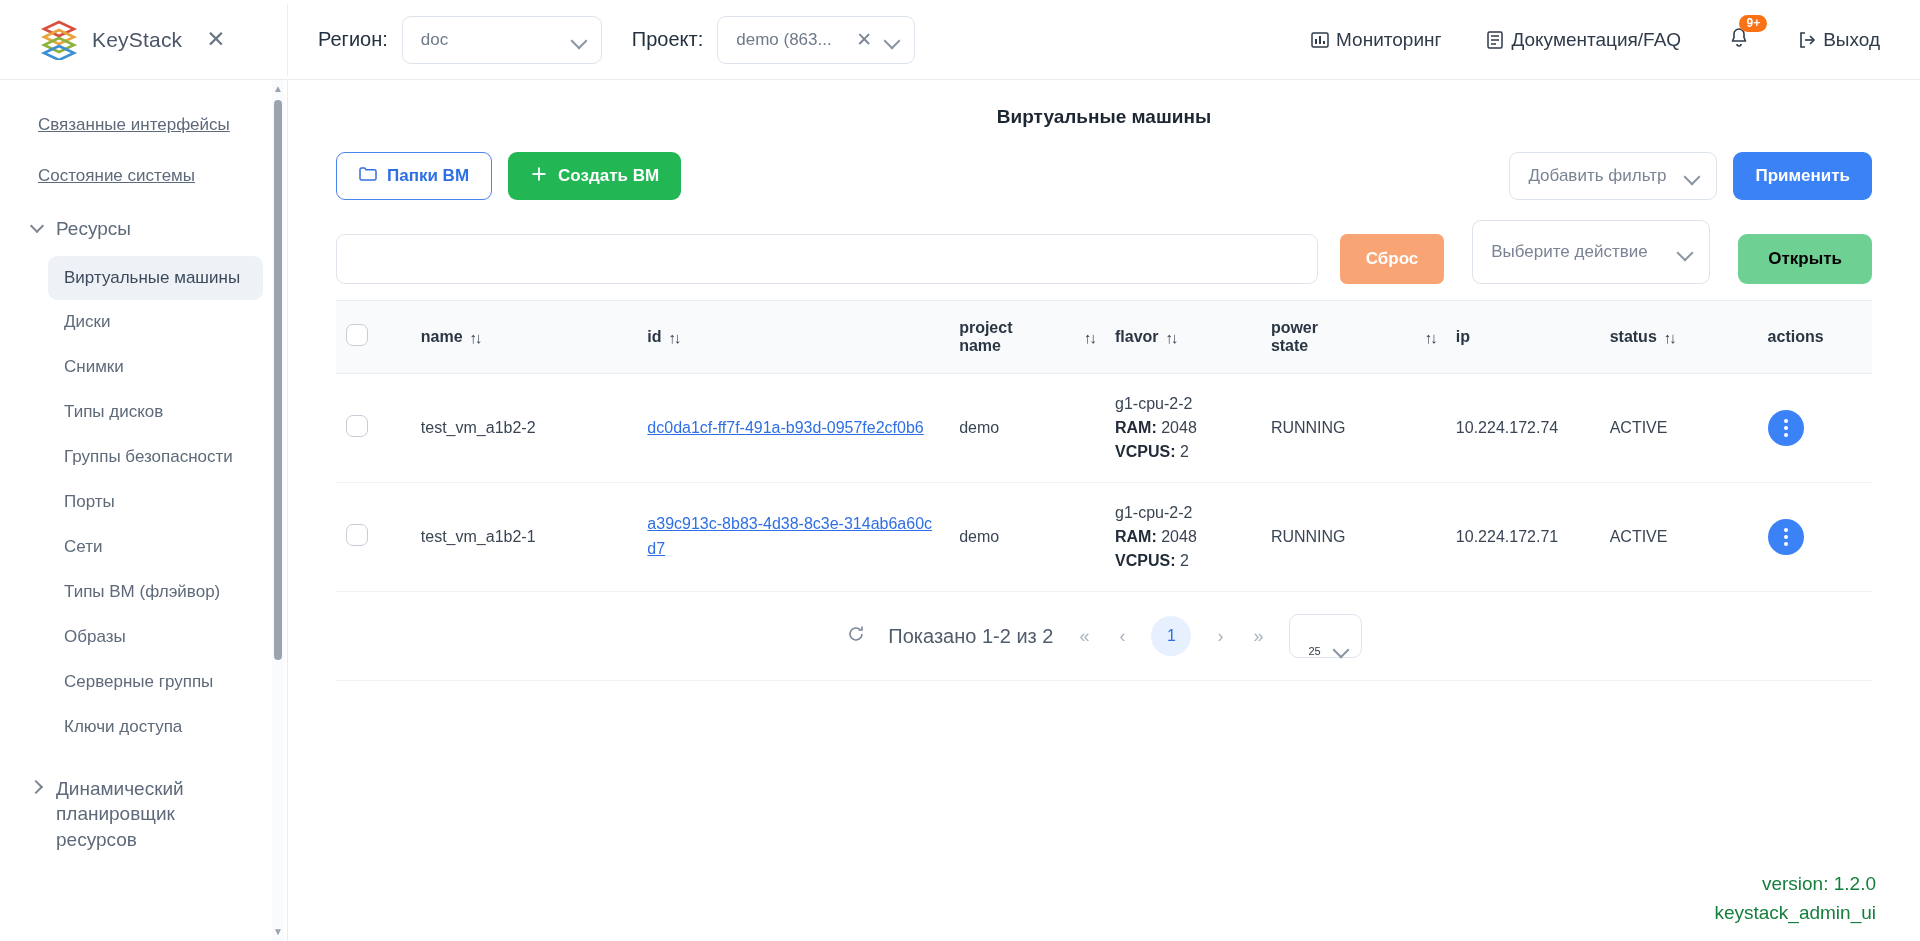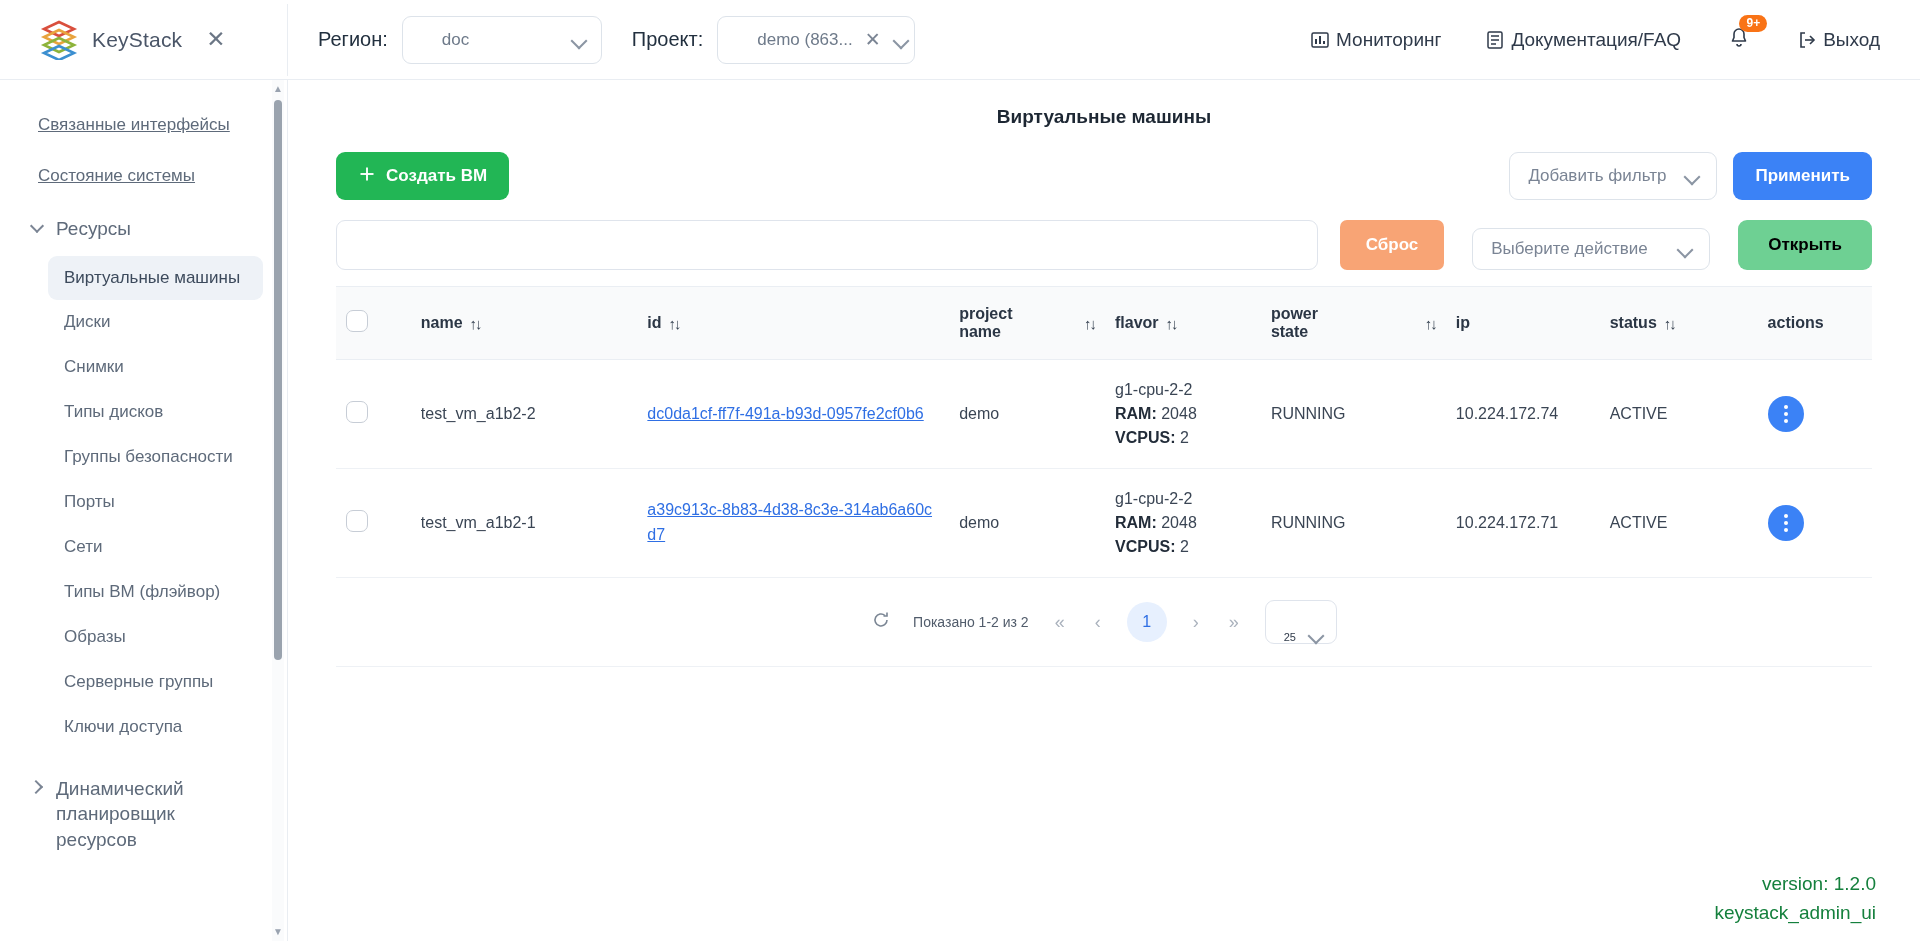--- a/index.html
+++ b/index.html
@@ -32,21 +32,21 @@
   .brand-close { margin-left: 10px; color: #6b7685; font-size: 23px; line-height: 1; cursor: pointer; }
 
   .header-left { display: flex; align-items: center; gap: 14px; padding-left: 30px; }
   .hdr-label { font-size: 20px; color: #22303f; }
   .select {
     border: 1px solid #dde3ea; border-radius: 9px; background: #fff;
     height: 48px; display: flex; align-items: center; gap: 10px;
     padding: 0 14px 0 18px; font-size: 17px; color: #6e7a8a;
     cursor: pointer; min-width: 110px;
   }
-  .select .val { flex: 1; white-space: nowrap; margin-left: 21px; }
+  .select .val { flex: 1; white-space: nowrap; }
   .chev { width: 16px; height: 16px; display: inline-block; position: relative; }
   .chev::before {
     content: ""; position: absolute; left: 2px; top: 3px;
     width: 10px; height: 10px; border-right: 2px solid #8b95a3; border-bottom: 2px solid #8b95a3;
     transform: rotate(45deg);
   }
   .xmark { color: #7b8594; font-size: 19px; cursor: pointer; padding: 0 2px; }
 
   .header-right { margin-left: auto; display: flex; align-items: center; gap: 44px; padding-right: 40px; }
   .hdr-link { display: flex; align-items: center; gap: 6px; font-size: 19px; color: #2f3a4a; cursor: pointer; white-space: nowrap; }
@@ -111,21 +111,21 @@
     min-width: 208px; justify-content: space-between; gap: 12px;
   }
 
   .searchrow { display: flex; align-items: flex-end; gap: 12px; padding: 6px 0 16px; }
   .search-input {
     flex: 1; height: 50px; border: 1px solid #dfe4ec; border-radius: 9px;
     padding: 0 16px; font-size: 17px; color: #2f3a4a; outline: none; background: #fff;
     font-family: inherit;
   }
   .reset-btn { margin-left: 10px; height: 50px; padding: 0 26px; font-size: 17px; font-weight: 700; }
-  .action-select { margin-left: 16px; min-width: 238px; height: 42px; }
+  .action-select { margin-left: 16px; min-width: 238px; height: 64px; }
   .open-btn { margin-left: 16px; height: 50px; padding: 0 30px; font-size: 17px; font-weight: 700; border-radius: 9px; }
 
   
   table { width: 100%; border-collapse: collapse; table-layout: fixed; }
   thead th {
     background: #f9fafb; font-size: 16px; font-weight: 700; color: #2b3645;
     text-align: left; padding: 18px 10px; border-top: 1px solid #eaeef3; border-bottom: 1px solid #eaeef3;
     vertical-align: middle;
   }
   thead th .sortwrap { display: inline-flex; align-items: center; gap: 7px; }
@@ -140,21 +140,21 @@
   .flavor-line b { font-weight: 700; color: #222c39; }
   .kebab {
     width: 36px; height: 36px; border-radius: 50%; background: #3b82f6;
     display: flex; flex-direction: column; align-items: center; justify-content: center; gap: 3px; cursor: pointer;
   }
   .kebab i { width: 4px; height: 4px; border-radius: 50%; background: #fff; display: block; }
 
   
   .pager { display: flex; align-items: center; justify-content: center; gap: 22px; padding: 22px 0; border-bottom: 1px solid #eef1f5; }
   .pg-ico { color: #7b8694; font-size: 19px; cursor: pointer; }
-  .pg-txt { font-size: 14px; color: #515c6b; }
+  .pg-txt { font-size: 20px; color: #515c6b; }
   .pg-arrow { color: #aab2bd; font-size: 18px; cursor: pointer; padding: 0 4px; }
   .pg-num { width: 40px; height: 40px; border-radius: 50%; background: #e7f0fe; color: #2f6fe4; display: flex; align-items: center; justify-content: center; font-size: 16px; cursor: pointer; }
   .pg-size { border: 1px solid #dfe4ec; border-radius: 9px; height: 44px; display: flex; align-items: flex-end; gap: 12px; padding: 0 12px 0 18px; font-size: 11px; color: #2f3a4a; cursor: pointer; }
 
   .footer { position: absolute; right: 44px; bottom: 14px; text-align: right; color: #15803d; font-size: 19px; line-height: 1.5; }
 </style>
 </head>
 <body>
 
 <div class="app">
@@ -268,20 +268,28 @@
         <span class="sb-thumb" style="height:560px"></span>
         <span class="sb-arrow" style="margin-top:auto">▼</span>
       </div>
     </div>
 
     <div class="main">
 
       <div class="page-title">Виртуальные машины</div>
 
       <div class="toolbar">
+        <div class="btn btn-outline">
+          <span>
+            <svg width="18" height="16" viewBox="0 0 18 16">
+                <path d="M1 3.5A1.5 1.5 0 0 1 2.5 2h3.2l1.3 1.8H15.5A1.5 1.5 0 0 1 17 5.3v7.2A1.5 1.5 0 0 1 15.5 14h-13A1.5 1.5 0 0 1 1 12.5z" fill="none" stroke="#2f6fe4" stroke-width="1.5"></path>
+              </svg>
+          </span>
+          <span>Папки ВМ</span>
+        </div>
         <div class="btn btn-green">
           <span>
             <svg width="18" height="18" viewBox="0 0 18 18">
                 <line x1="9" y1="2.5" x2="9" y2="15.5" stroke="#fff" stroke-width="1.9"></line>
                 <line x1="2.5" y1="9" x2="15.5" y2="9" stroke="#fff" stroke-width="1.9"></line>
               </svg>
           </span>
           <span>Создать ВМ</span>
         </div>
 

